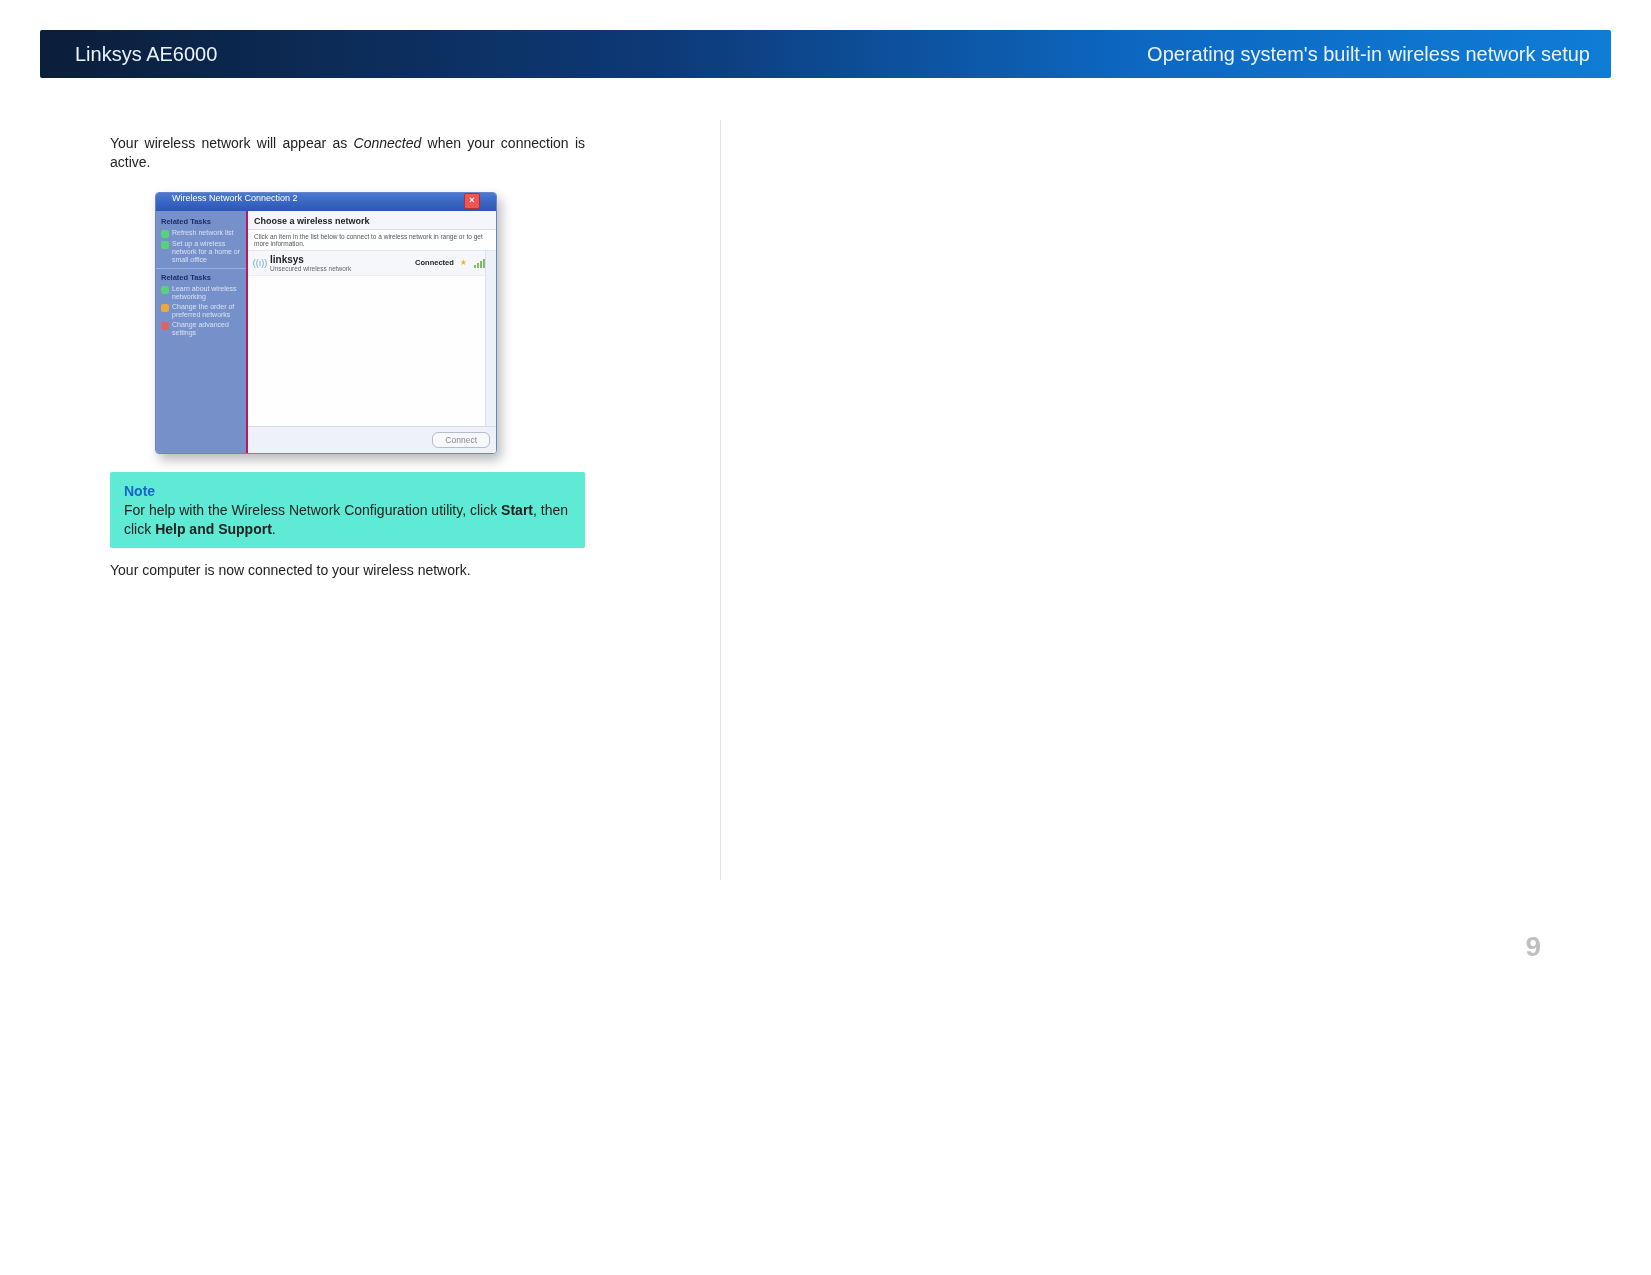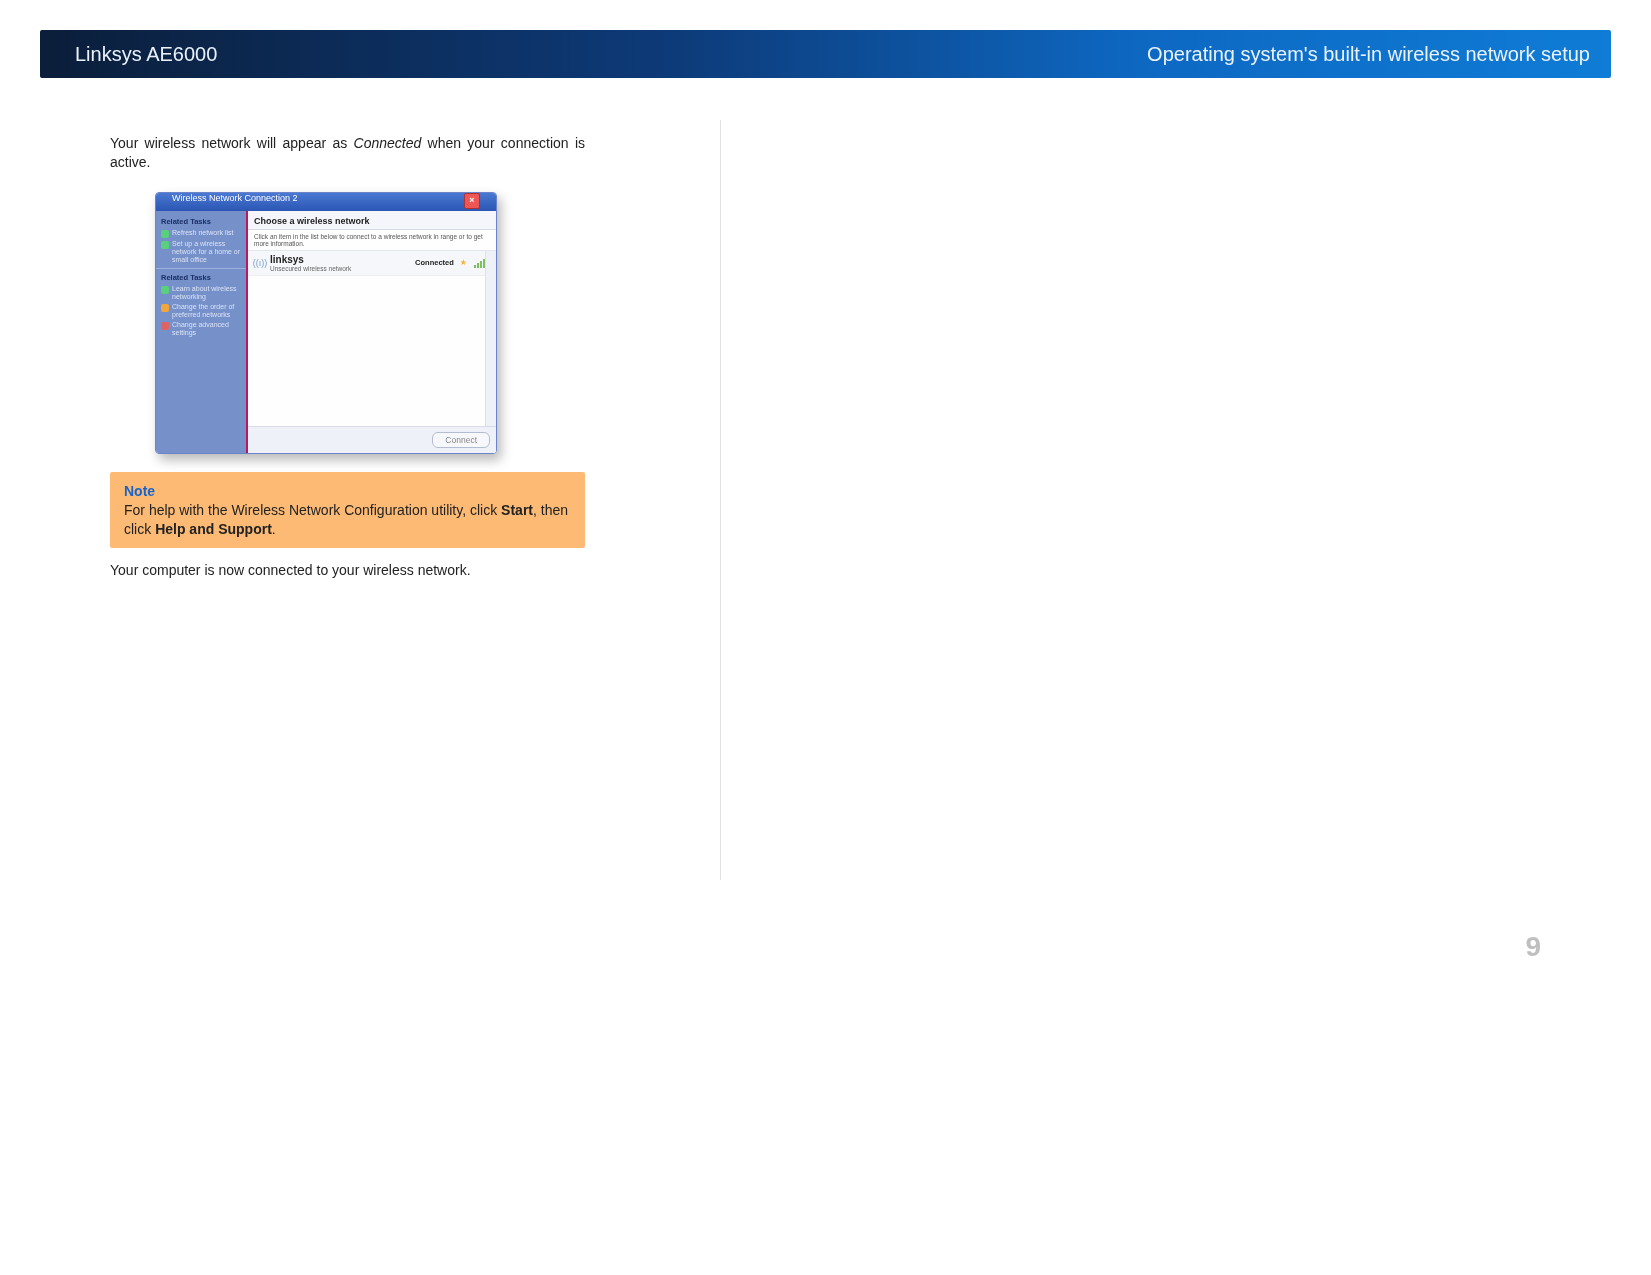--- a/index.html
+++ b/index.html
@@ -40,21 +40,21 @@
   .xp-item .sub{font-size:6.5px;color:#666}
   .xp-item .status{font-size:7.5px;font-weight:bold;color:#222}
   .xp-item .star{color:#f5b331;margin-left:2px;font-size:8px}
   .xp-bars{width:16px;height:10px;display:flex;align-items:flex-end;gap:1px;margin-left:3px}
   .xp-bars span{width:2px;background:#7fbf63}
   .xp-bars span:nth-child(1){height:3px}.xp-bars span:nth-child(2){height:5px}.xp-bars span:nth-child(3){height:7px}.xp-bars span:nth-child(4){height:9px}.xp-bars span:nth-child(5){height:10px}
   .xp-scroll{position:absolute;right:0;top:0;bottom:0;width:10px;background:#eef1f7;border-left:1px solid #dbe1ee}
   .xp-footer{height:26px;background:#eef1f7;border-top:1px solid #d6dbe7;display:flex;align-items:center;justify-content:flex-end;padding:0 6px}
   .xp-btn{padding:2px 12px;font-size:8.5px;background:#f7f8fb;border:1px solid #b4bdd0;border-radius:6px;color:#888}
   
-  .note{background:#fdba74;border-radius:2px;padding:10px 14px;font-size:14px;color:#222;line-height:1.35}
+  .note{background:#5eead4;border-radius:2px;padding:10px 14px;font-size:14px;color:#222;line-height:1.35}
   .note-title{color:#1a64c8;font-weight:bold;margin-right:4px}
   .after{font-size:14px;color:#222;}
   
   .pagenum{position:absolute;right:110px;bottom:40px;color:#bfbfbf;font-size:28px;font-weight:bold}
 </style>
 </head>
 <body>
 
 <div class="page">
 

